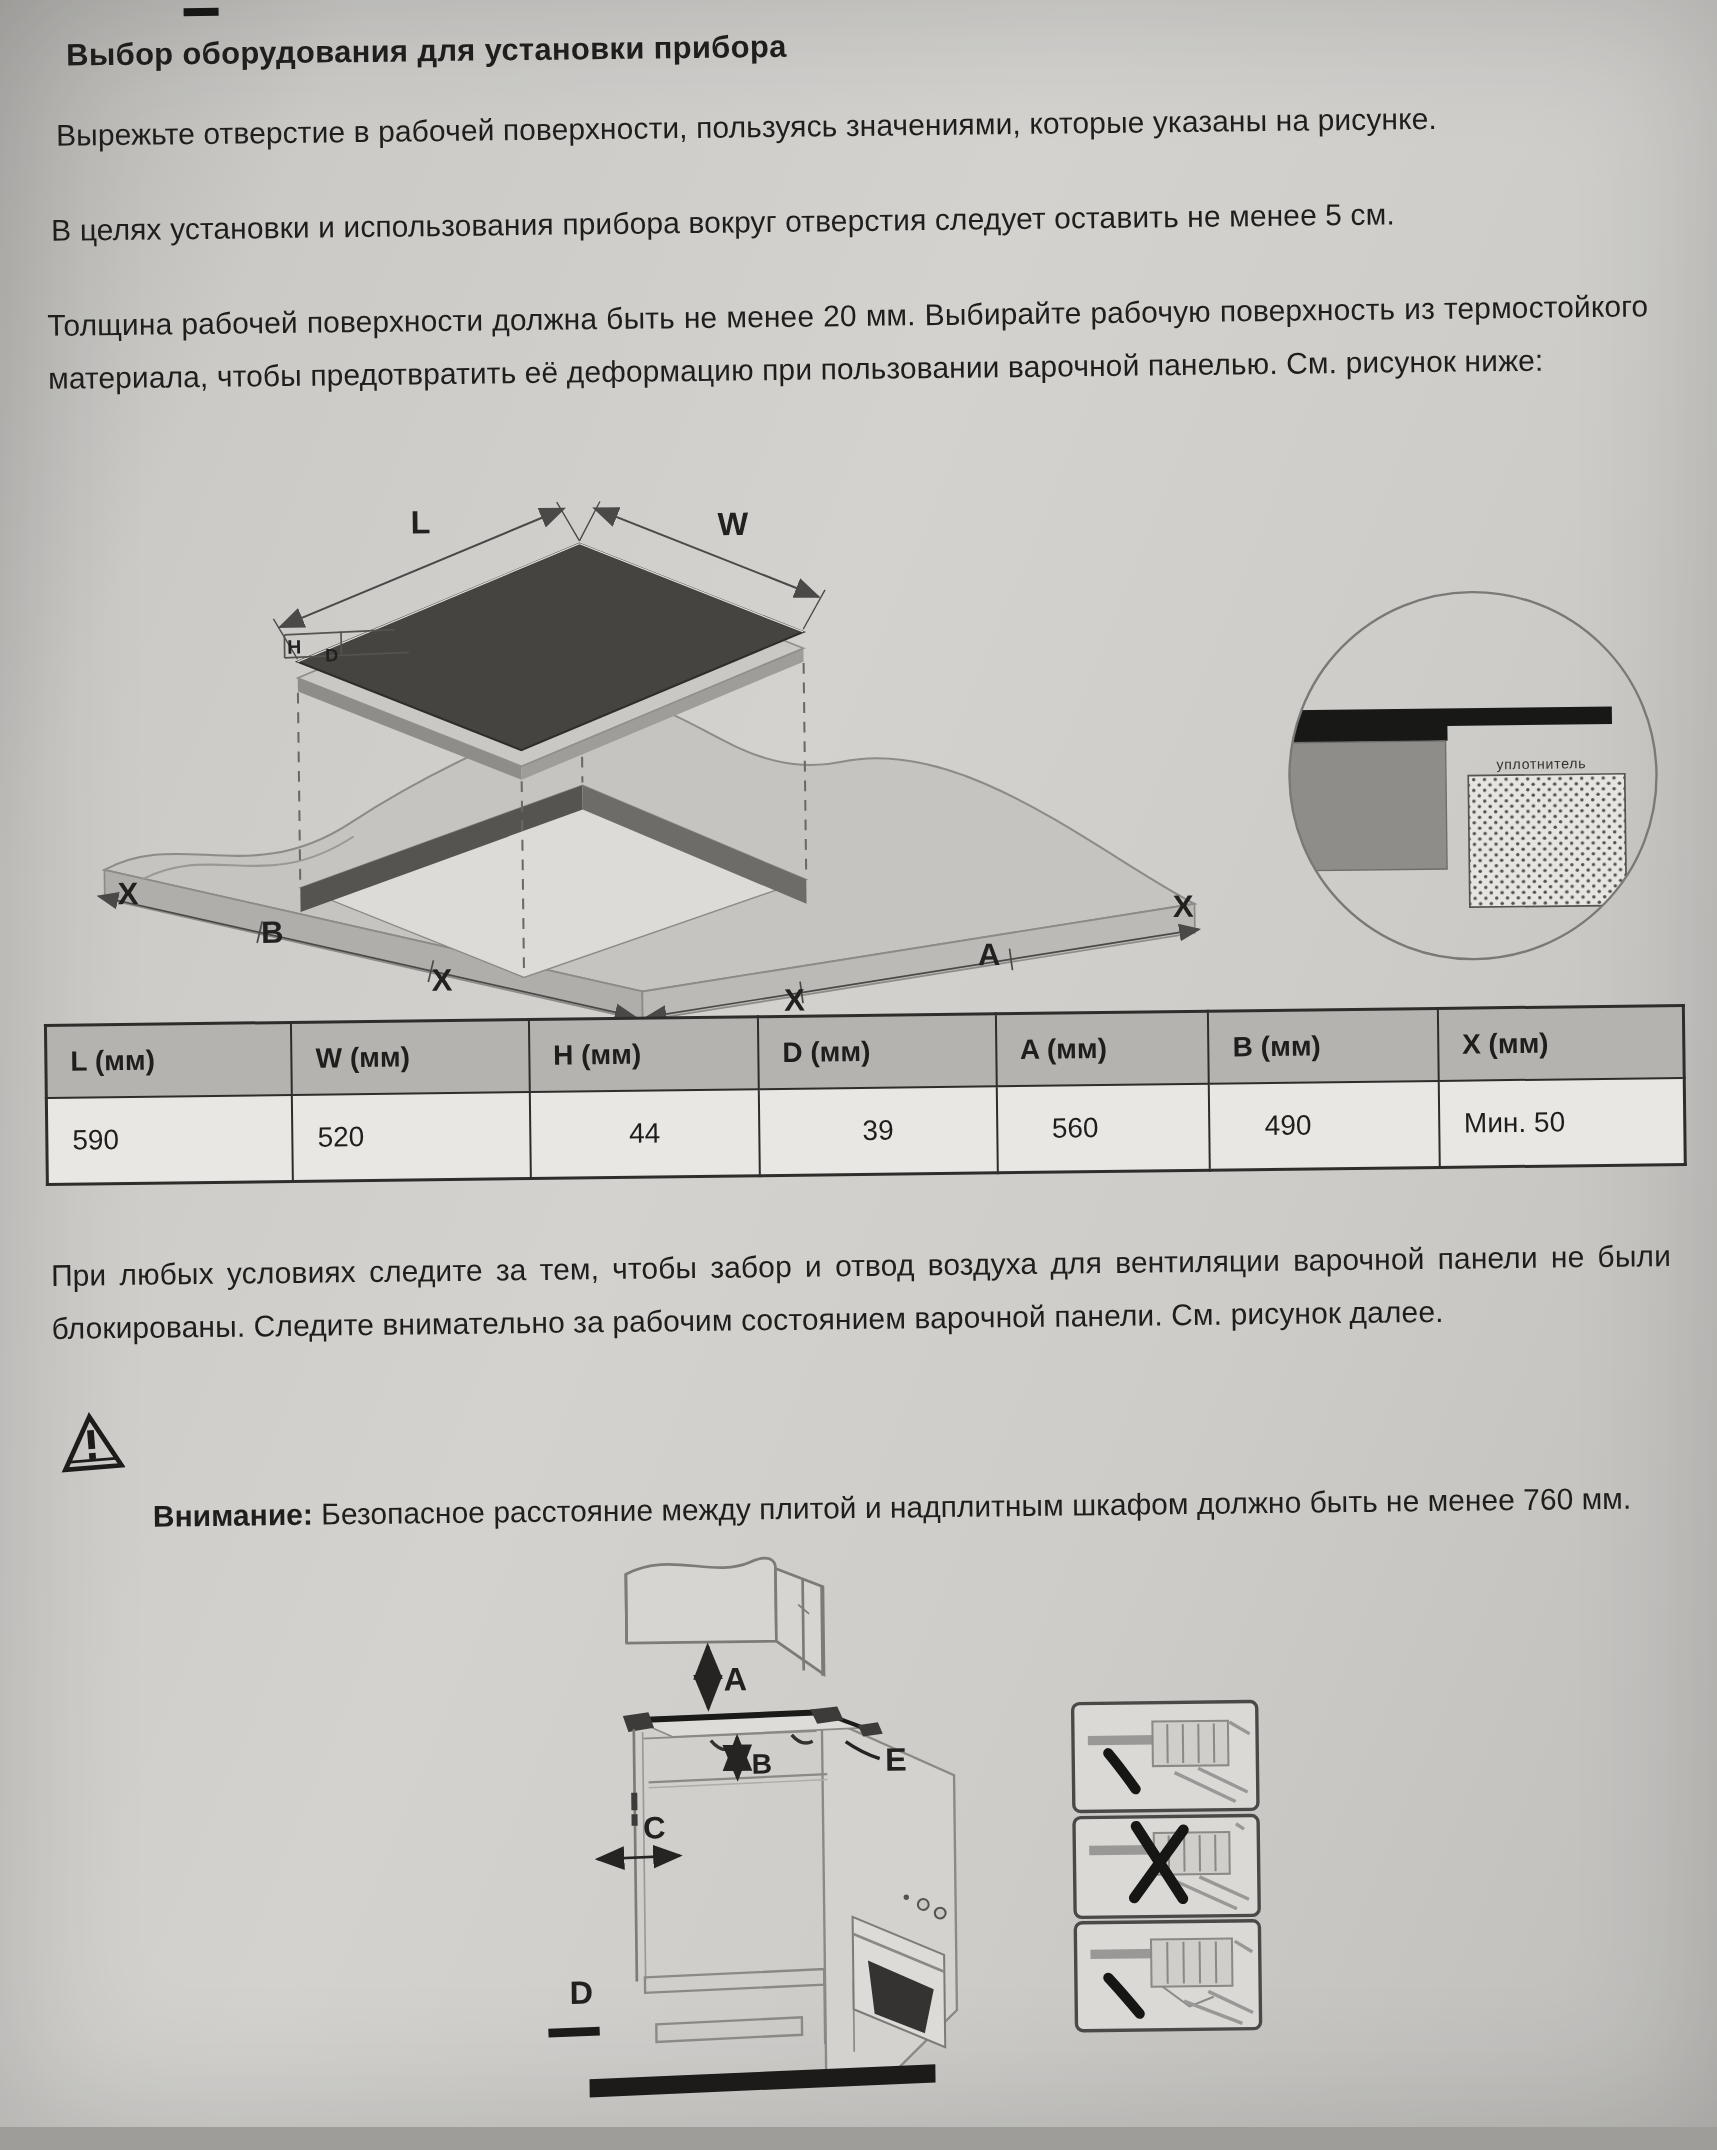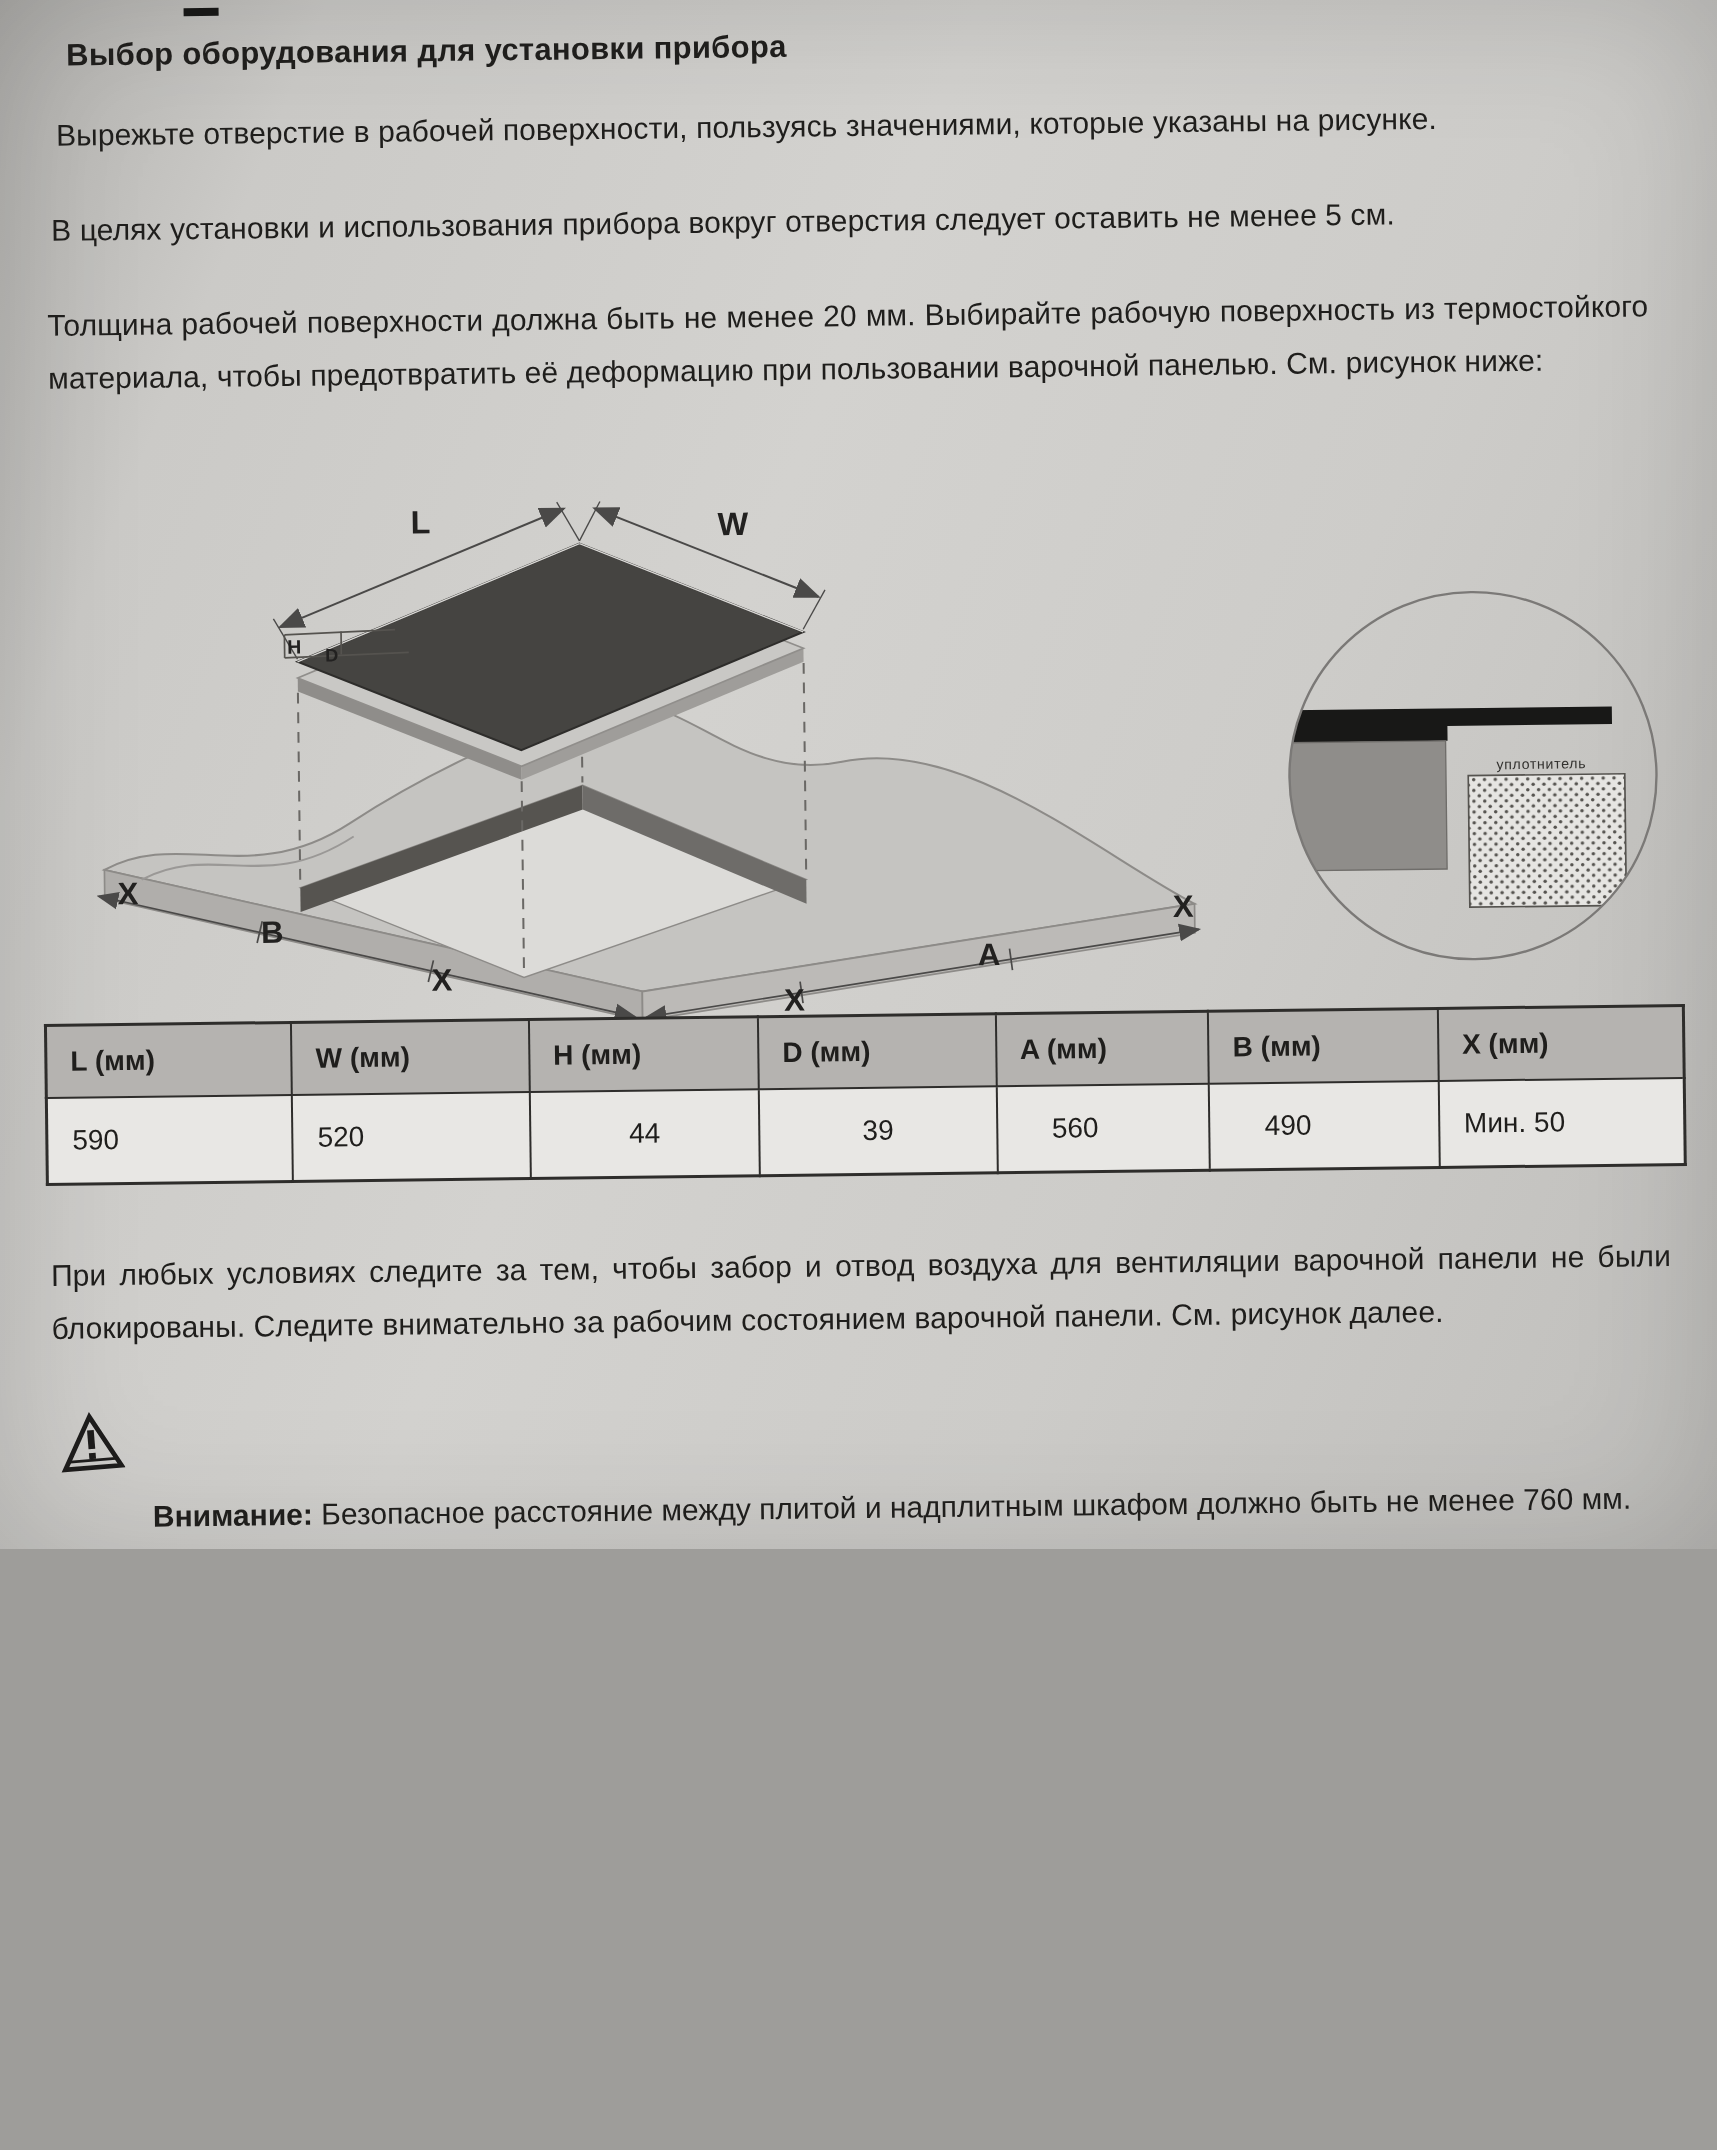--- a/index.html
+++ b/index.html
@@ -4,21 +4,21 @@
 <style>
   html,body{margin:0;padding:0;}
   body{
     width:1717px;height:2151px;
     background:#9e9d9a;
     font-family:"Liberation Sans", sans-serif;
     color:#1f1e1c;
     overflow:hidden;
   }
   .page{
-    position:relative;width:1717px;height:1549px;
+    position:relative;width:1717px;height:2127px;
     background:linear-gradient(112deg,#b2b1ae 0%,#cbcac7 14%,#d3d2cf 42%,#cdccc9 68%,#bfbebb 100%);
     box-shadow:inset 0 0 148px rgba(0,0,0,.16);
     overflow:hidden;
   }
   .content{
     position:absolute;left:0;top:0;width:1717px;height:2151px;
     transform:rotate(-0.7deg);
     transform-origin:50% 40%;
   }
   .abs{position:absolute;}

